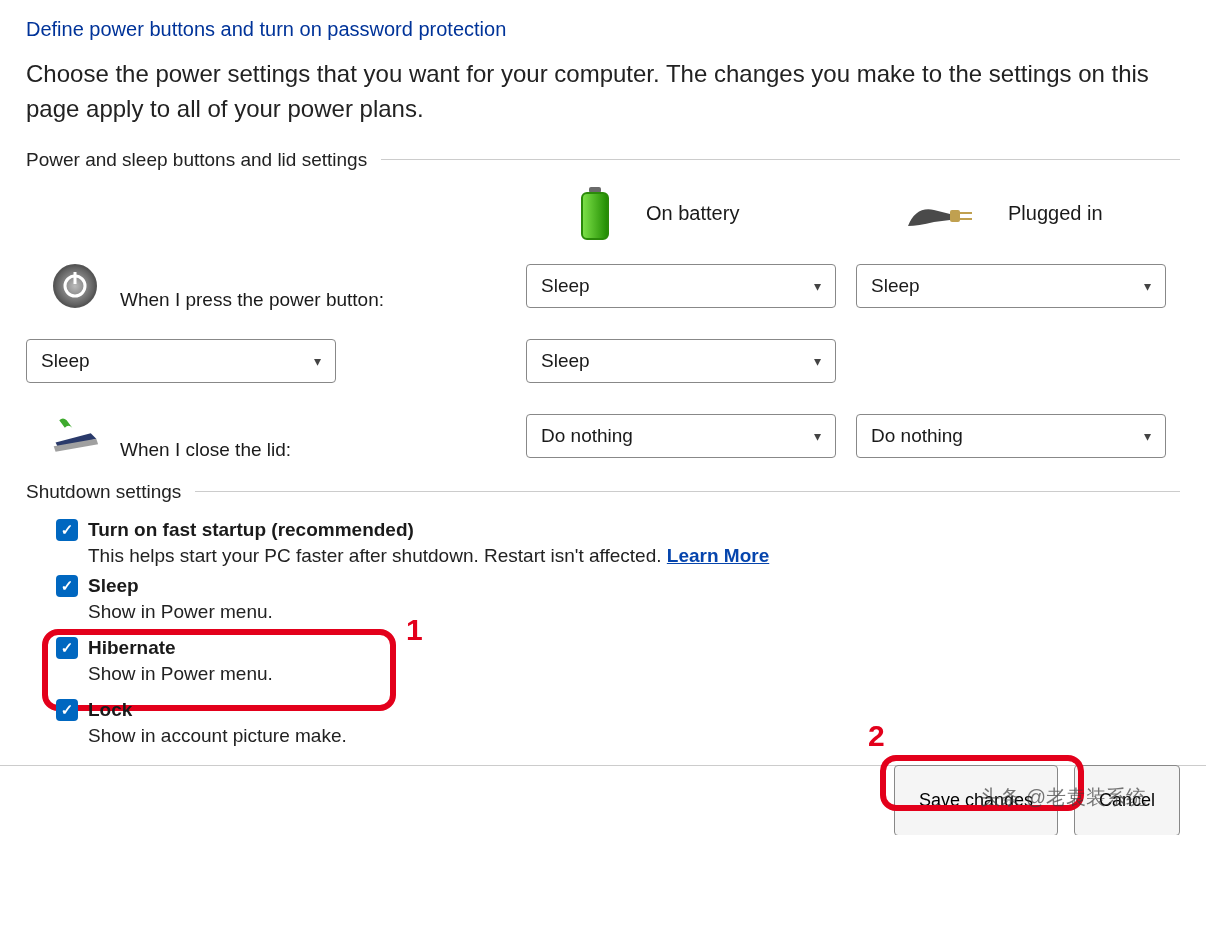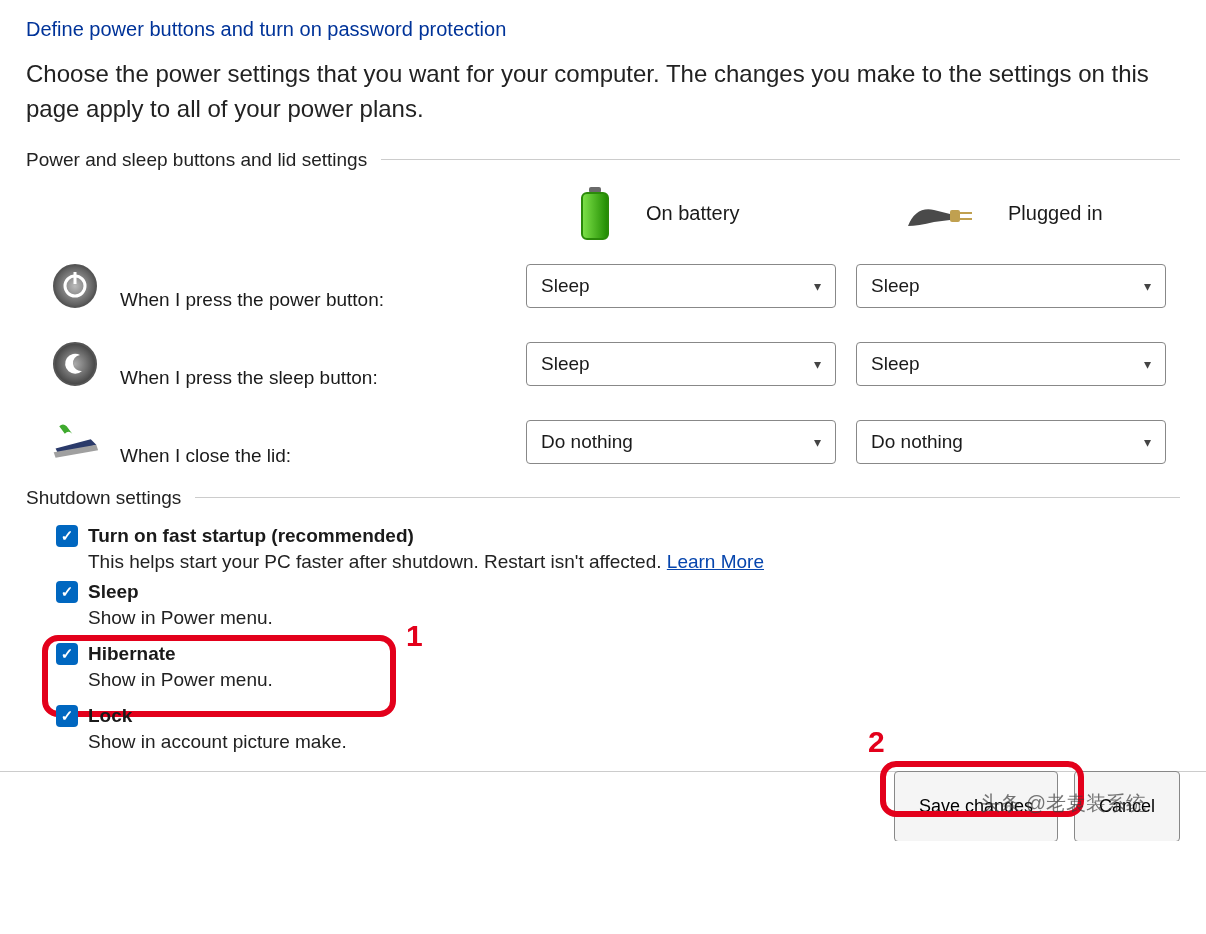--- a/index.html
+++ b/index.html
@@ -87,21 +87,21 @@
 .chk {
   width: 22px; height: 22px;
   border-radius: 4px;
   background: #0067c0;
   display: inline-flex; align-items: center; justify-content: center;
   color: #fff; font-size: 15px; font-weight: bold;
   cursor: pointer;
 }
 .chk-label { font-weight: 700; font-size: 19px; }
 .chk-desc { font-size: 19px; color: #222; margin-left: 32px; margin-top:4px;}
-a.learn { color: #0645ad; text-decoration: underline; cursor:pointer;}
+a.learn { color: #0645ad; text-decoration: underline; cursor:pointer;font-weight:bold;}
 .highlight-box {
   position: absolute;
   border: 6px solid #e3001b;
   border-radius: 16px;
   pointer-events: none;
 }
 .hl-num {
   position: absolute;
   font-size: 30px;
   font-weight: 800;
@@ -200,35 +200,20 @@
     <span>Sleep</span>
     <span class="chev">▾</span>
   </div>
   <div class="dropdown">
     <span>Sleep</span>
     <span class="chev">▾</span>
   </div>
 </div>
 
 <div class="setting-row">
-  <div class="setting-label">
-    <span class="ico">
-      <svg width="46" height="46" viewBox="0 0 46 46">
-        <circle cx="23" cy="23" r="21" fill="url(#sg)" stroke="#555" stroke-width="2"></circle>
-        <defs>
-            <radialGradient id="sg">
-              <stop offset="0" stop-color="#aaa"></stop>
-              <stop offset="1" stop-color="#444"></stop>
-            </radialGradient>
-          </defs>
-        <path d="M 28 14 A 10 10 0 1 0 30 30 A 8 8 0 0 1 28 14 Z" fill="#fff"></path>
-      </svg>
-    </span>
-    <span>When I press the sleep button:</span>
-  </div>
   <div class="dropdown">
     <span>Sleep</span>
     <span class="chev">▾</span>
   </div>
   <div class="dropdown">
     <span>Sleep</span>
     <span class="chev">▾</span>
   </div>
 </div>
 

